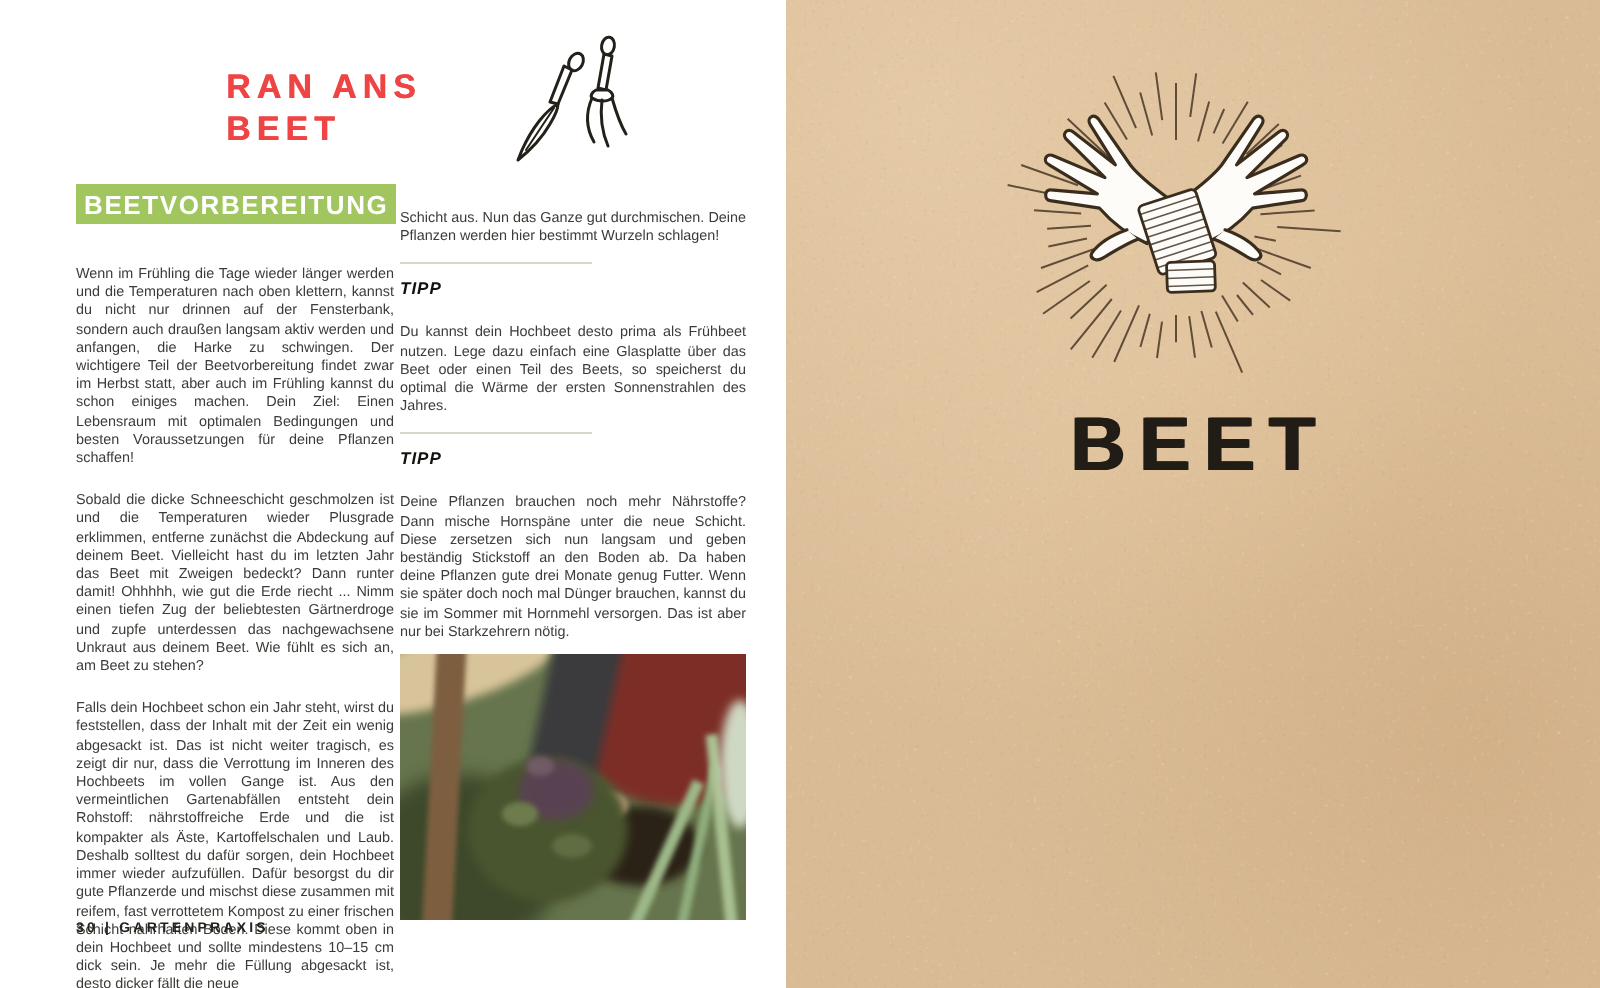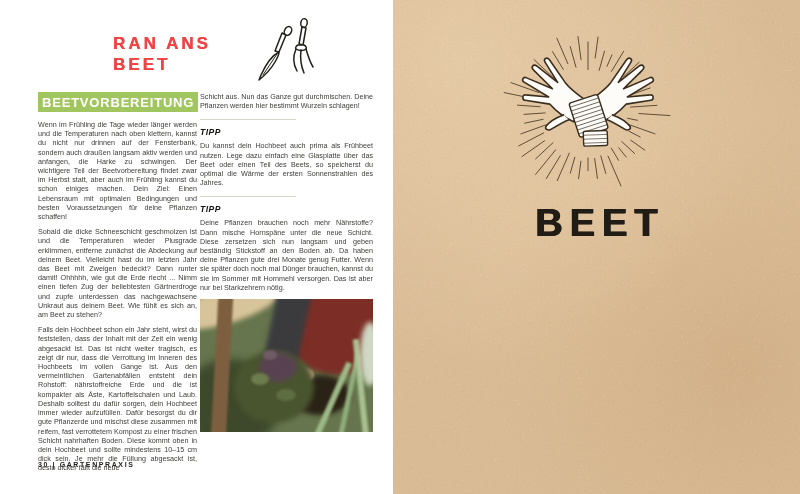--- a/index.html
+++ b/index.html
@@ -8,21 +8,21 @@
   
   .left-page{position:absolute;left:0;top:0;width:393px;height:494px;background:#fff;}
   .lp-title{position:absolute;left:110px;top:33px;width:175px;text-align:left;
             font-weight:bold;font-size:17px;letter-spacing:3px;text-indent:3px;line-height:21px;
             color:#ef4444;text-shadow:0.3px 0 currentColor;}
   .tools{position:absolute;left:252px;top:14px;}
   .col1{position:absolute;left:38px;top:92px;width:159px;}
   .col2{position:absolute;left:200px;top:92px;width:173px;}
   .section-label{display:inline-block;background:#a2c65f;color:#ffffff;font-size:13px;
                  font-weight:bold;letter-spacing:0.8px;padding:3px 4px 2px;margin-bottom:8px;}
-  p.body{font-size:7.2px;line-height:9.2px;text-align:justify;color:#3d3b37;margin:0 0 6px;}
+  p.body{font-size:7.2px;line-height:9.2px;text-align:justify;color:#3d3b37;margin:12px 0 6px;}
   .rule{height:1px;background:#d4d8cc;width:96px;margin:9px 0 7px;}
   .tip-h{font-size:8.5px;font-weight:bold;letter-spacing:0.5px;color:#14120e;margin:0 0 4px;font-style:italic;}
   .photo{position:relative;width:173px;height:133px;margin-top:7px;overflow:hidden;background:#5d6b47;}
   .footer{position:absolute;left:38px;top:461px;font-size:7px;font-weight:bold;
           letter-spacing:1.6px;color:#26231e;}
   
   .right-page{position:absolute;left:393px;top:0;width:407px;height:494px;
       background:
         radial-gradient(circle at 18% 12%, #e5caa6 0%, rgba(229,202,166,0) 55%),
         radial-gradient(circle at 85% 75%, #d2b189 0%, rgba(210,177,137,0) 50%),
@@ -74,21 +74,21 @@
       <span class="section-label">BEETVORBEREITUNG</span>
       <p class="body">Wenn im Frühling die Tage wieder länger werden und die Temperaturen nach oben klettern, kannst du nicht nur drinnen auf der Fensterbank, sondern auch draußen langsam aktiv werden und anfangen, die Harke zu schwingen. Der wichtigere Teil der Beetvorbereitung findet zwar im Herbst statt, aber auch im Frühling kannst du schon einiges machen. Dein Ziel: Einen Lebensraum mit optimalen Bedingungen und besten Voraussetzungen für deine Pflanzen schaffen!</p>
       <p class="body">Sobald die dicke Schneeschicht geschmolzen ist und die Temperaturen wieder Plusgrade erklimmen, entferne zunächst die Abdeckung auf deinem Beet. Vielleicht hast du im letzten Jahr das Beet mit Zweigen bedeckt? Dann runter damit! Ohhhhh, wie gut die Erde riecht ... Nimm einen tiefen Zug der beliebtesten Gärtnerdroge und zupfe unterdessen das nachgewachsene Unkraut aus deinem Beet. Wie fühlt es sich an, am Beet zu stehen?</p>
       <p class="body">Falls dein Hochbeet schon ein Jahr steht, wirst du feststellen, dass der Inhalt mit der Zeit ein wenig abgesackt ist. Das ist nicht weiter tragisch, es zeigt dir nur, dass die Verrottung im Inneren des Hochbeets im vollen Gange ist. Aus den vermeintlichen Gartenabfällen entsteht dein Rohstoff: nährstoffreiche Erde und die ist kompakter als Äste, Kartoffelschalen und Laub. Deshalb solltest du dafür sorgen, dein Hochbeet immer wieder aufzufüllen. Dafür besorgst du dir gute Pflanzerde und mischst diese zusammen mit reifem, fast verrottetem Kompost zu einer frischen Schicht nahrhaften Boden. Diese kommt oben in dein Hochbeet und sollte mindestens 10–15 cm dick sein. Je mehr die Füllung abgesackt ist, desto dicker fällt die neue</p>
     </div>
 
     <div class="col2">
       <p class="body">Schicht aus. Nun das Ganze gut durchmischen. Deine Pflanzen werden hier bestimmt Wurzeln schlagen!</p>
       <div class="rule"></div>
       <div class="tip-h">TIPP</div>
-      <p class="body">Du kannst dein Hochbeet auch prima als Frühbeet nutzen. Lege dazu einfach eine Glasplatte über das Beet oder einen Teil des Beets, so speicherst du optimal die Wärme der ersten Sonnenstrahlen des Jahres.</p>
+      <p class="body">Du kannst dein Hochbeet desto prima als Frühbeet nutzen. Lege dazu einfach eine Glasplatte über das Beet oder einen Teil des Beets, so speicherst du optimal die Wärme der ersten Sonnenstrahlen des Jahres.</p>
       <div class="rule"></div>
       <div class="tip-h">TIPP</div>
       <p class="body">Deine Pflanzen brauchen noch mehr Nährstoffe? Dann mische Hornspäne unter die neue Schicht. Diese zersetzen sich nun langsam und geben beständig Stickstoff an den Boden ab. Da haben deine Pflanzen gute drei Monate genug Futter. Wenn sie später doch noch mal Dünger brauchen, kannst du sie im Sommer mit Hornmehl versorgen. Das ist aber nur bei Starkzehrern nötig.</p>
 
       <div class="photo">
         <svg width="173" height="133" viewBox="0 0 173 133">
           <defs>
             <filter id="b1" x="-50%" y="-50%" width="200%" height="200%">
                 <feGaussianBlur stdDeviation="1.2"></feGaussianBlur>
               </filter>

